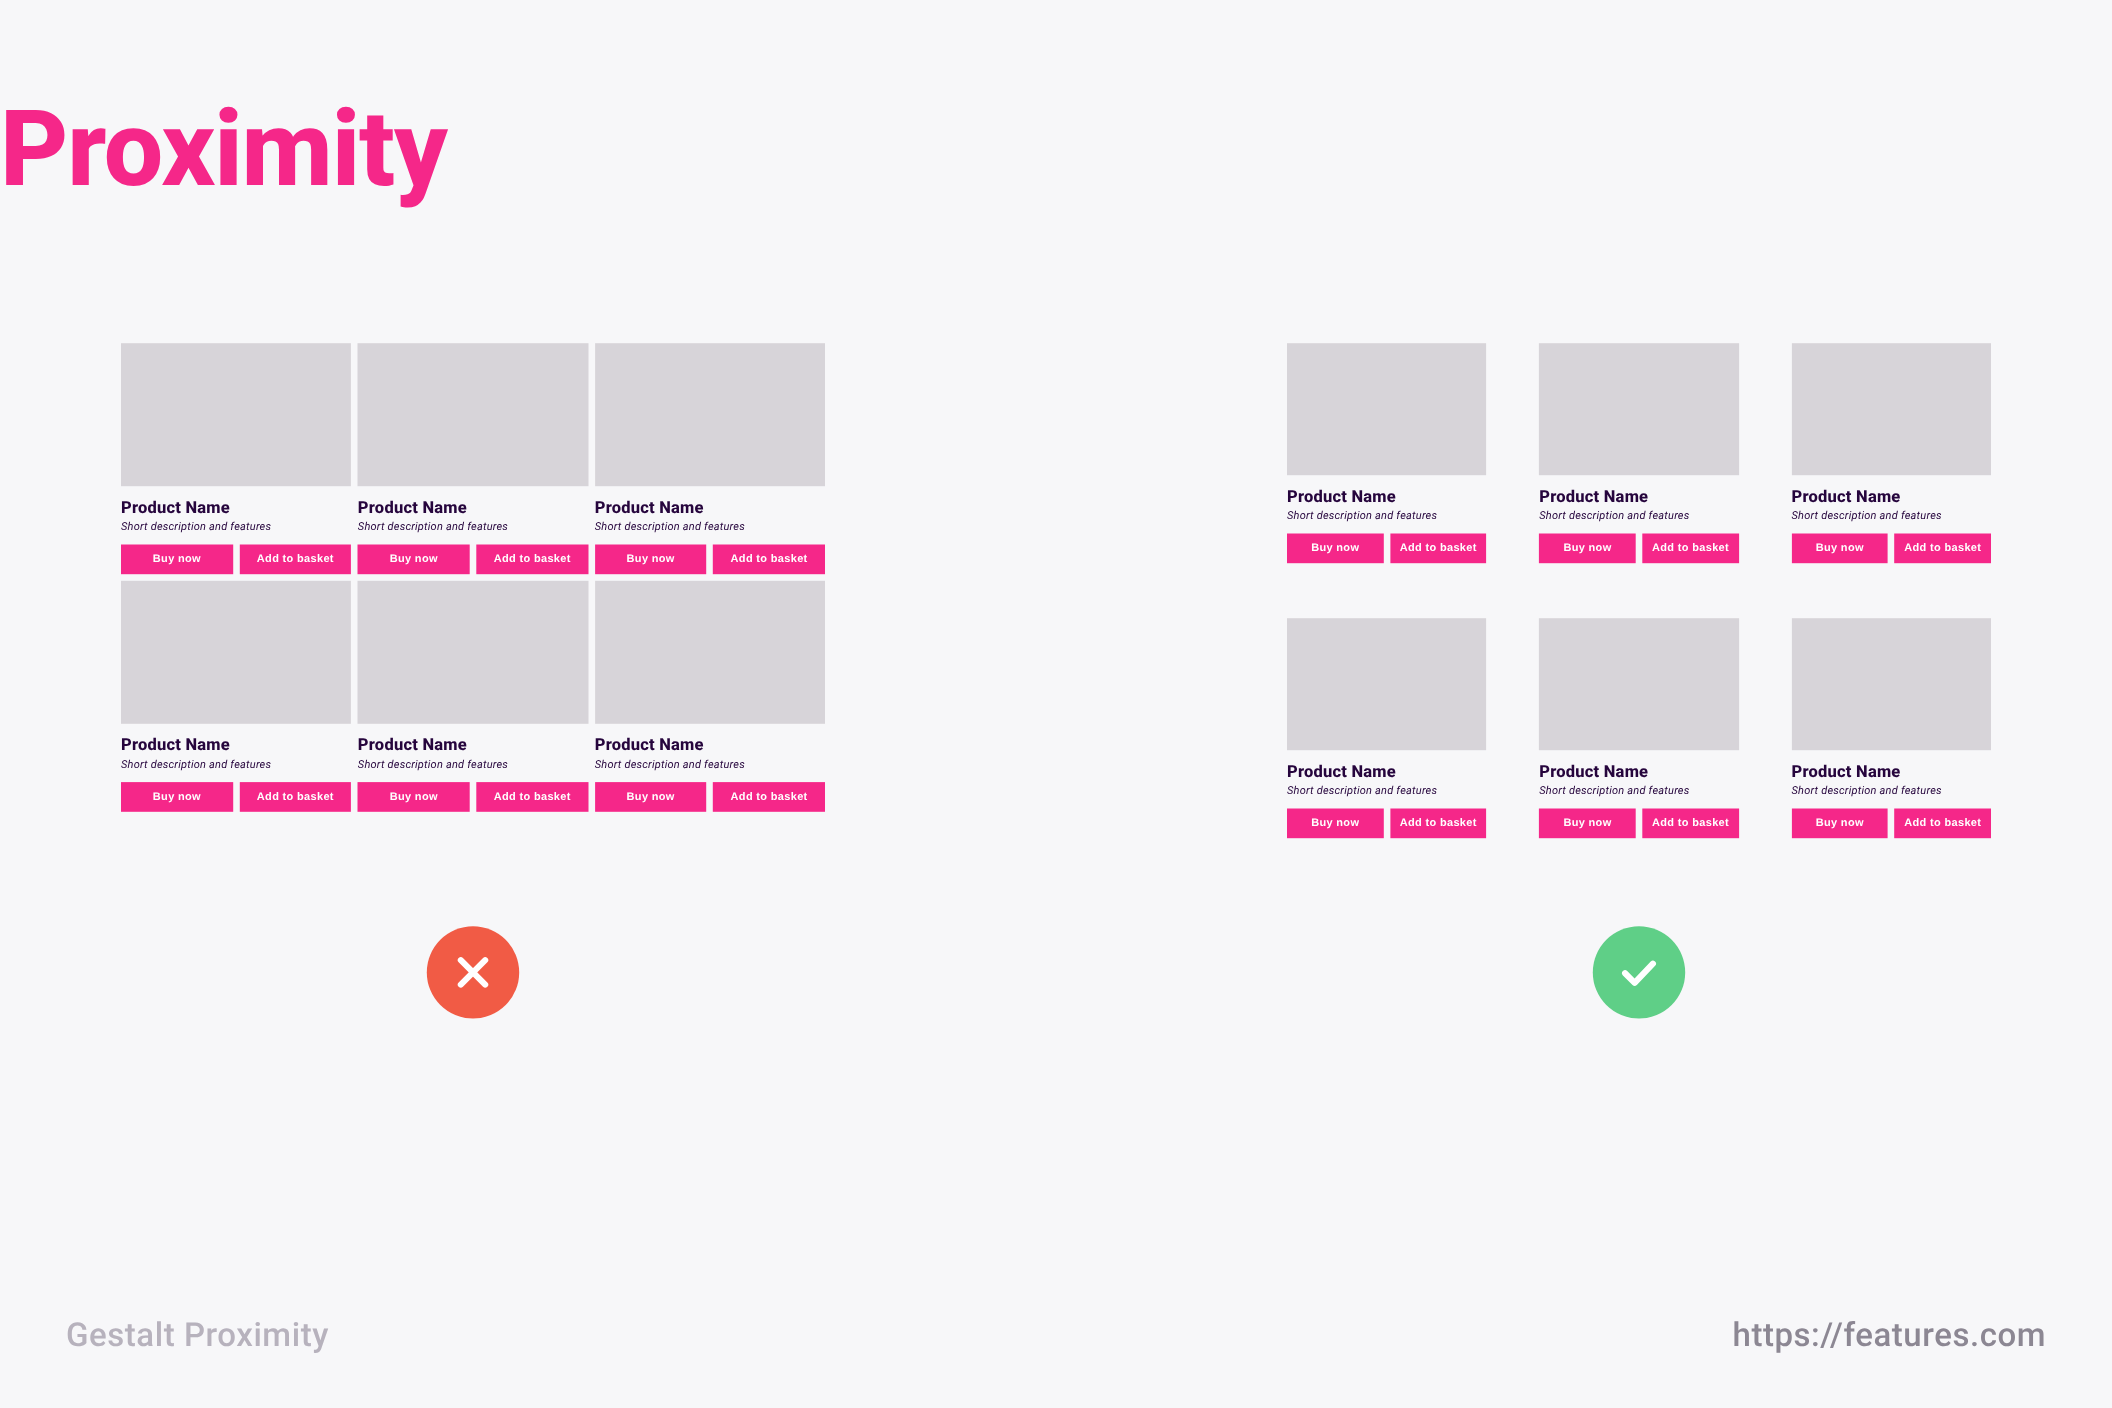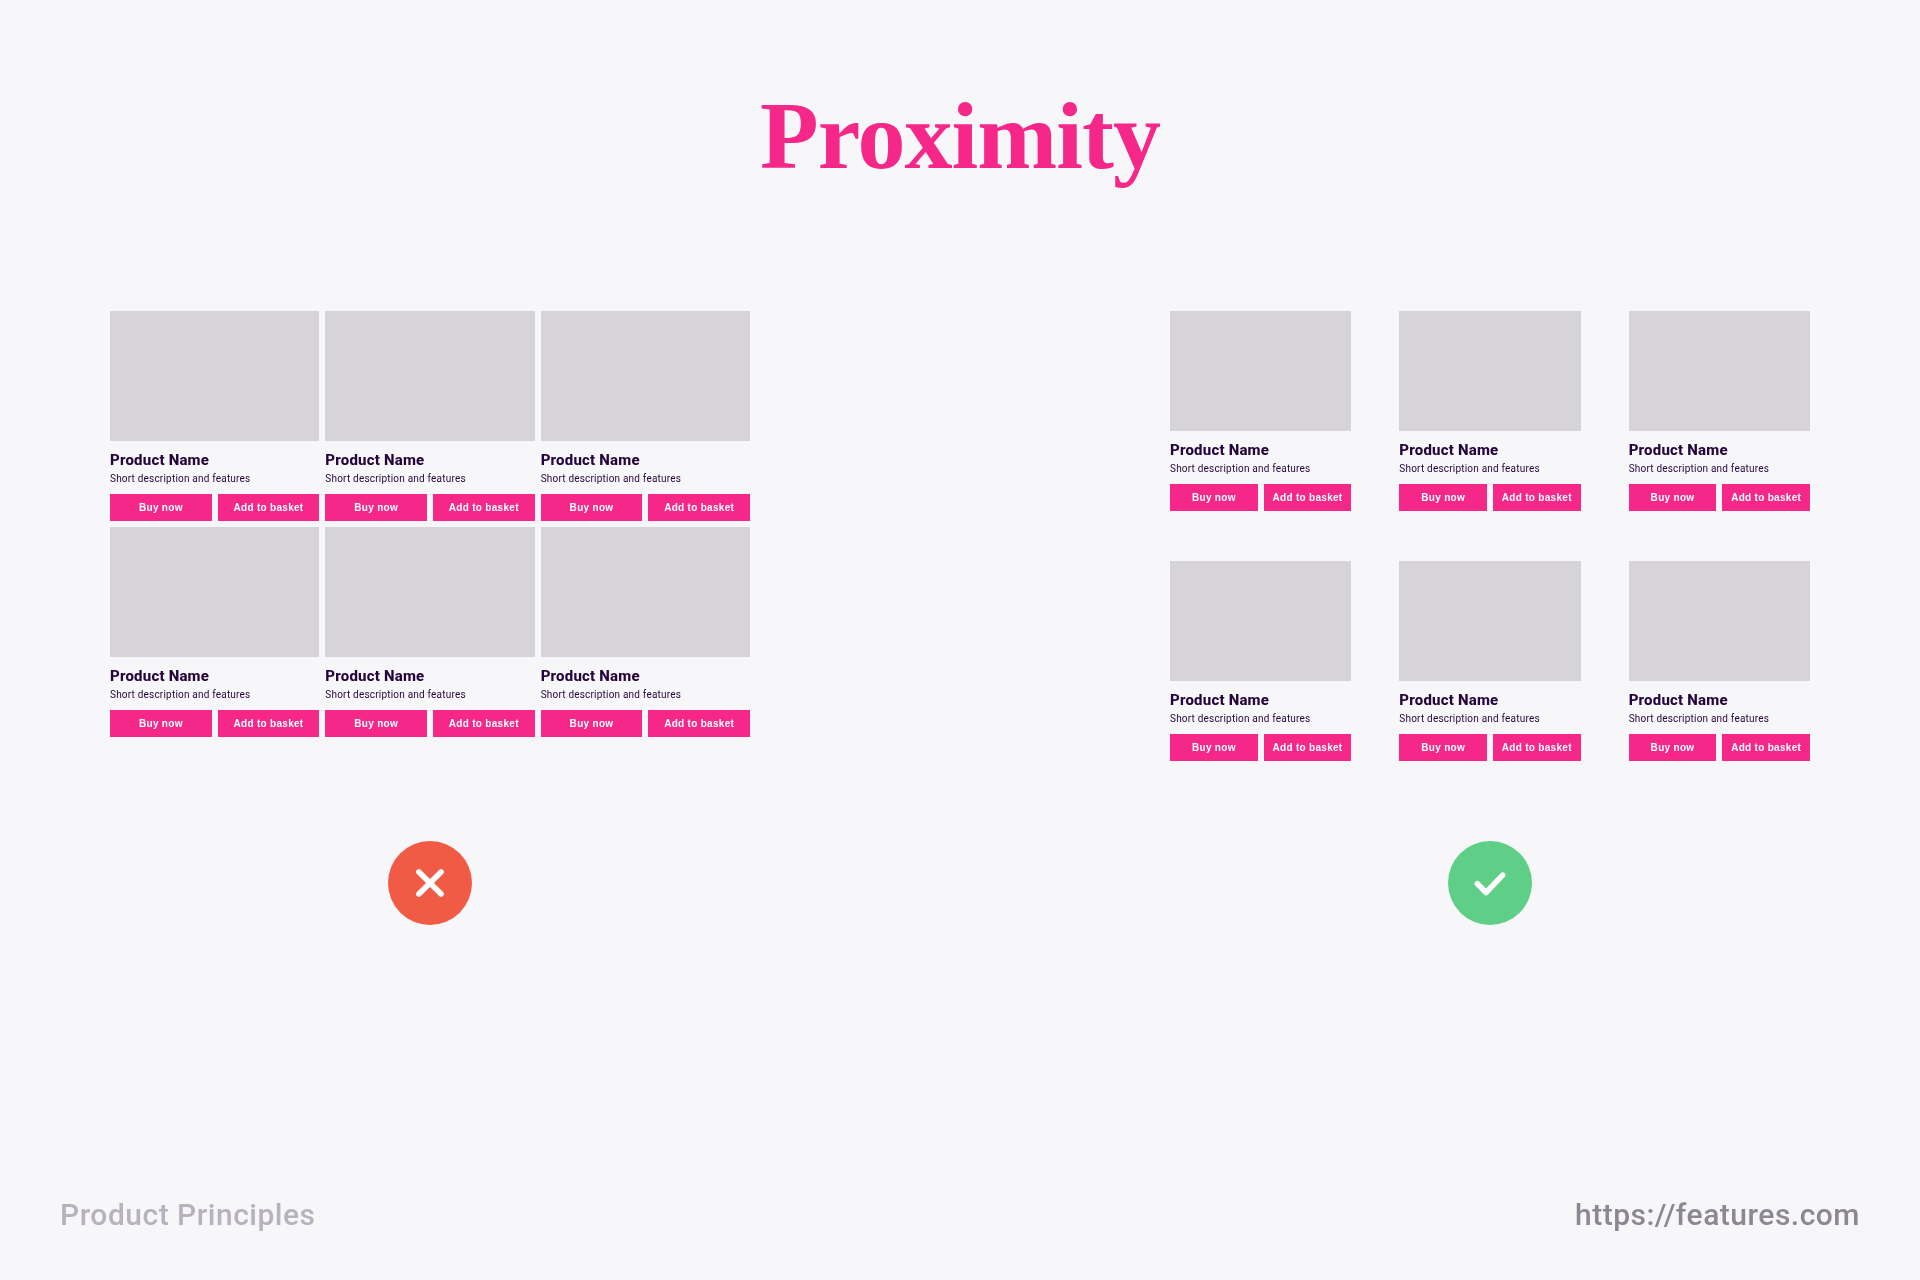--- a/index.html
+++ b/index.html
@@ -5,26 +5,25 @@
   * { box-sizing: border-box; margin: 0; padding: 0; }
   html, body { width: 1920px; height: 1280px; }
   body {
     background: #f7f7f9;
     font-family: -apple-system, BlinkMacSystemFont, "Segoe UI", Roboto, "Helvetica Neue", Arial, sans-serif;
     position: relative;
     overflow: hidden;
   }
 
   .title {
-    text-align: center;
+    text-align: left;
     font-size: 96px;
     font-weight: 800;
     letter-spacing: -1px;
     margin-top: 80px;
-    font-family: Liberation Serif, serif;
   }
 
   .columns {
     display: flex;
     justify-content: space-between;
     padding: 0 110px;
     margin-top: 120px;
   }
 
   .col { width: 640px; }
@@ -57,20 +56,21 @@
     font-weight: 800;
     color: #26053d;
     margin-top: 10px;
     letter-spacing: .2px;
   }
   .pdesc {
     font-size: 10px;
     color: #26053d;
     margin-top: 4px;
     letter-spacing: .2px;
+    font-style: italic;
   }
   .btnrow {
     display: flex;
     gap: 6px;
     margin-top: 10px;
   }
   .btn {
     flex: 1;
     color: #fff;
     font-size: 10px;
@@ -262,14 +262,14 @@
   </div>
   <div class="spacer">
     <div class="badge" id="good-badge" style="background: rgb(95, 207, 135);">
       <svg viewBox="0 0 24 24">
           <path d="M4 12.5 L9.5 18 L20 7"></path>
         </svg>
     </div>
   </div>
 </div>
 
-<div class="footer-left">Product Principles</div>
+<div class="footer-left">Gestalt Proximity</div>
 <div class="footer-right">https://features.com</div>
 
 </body></html>

